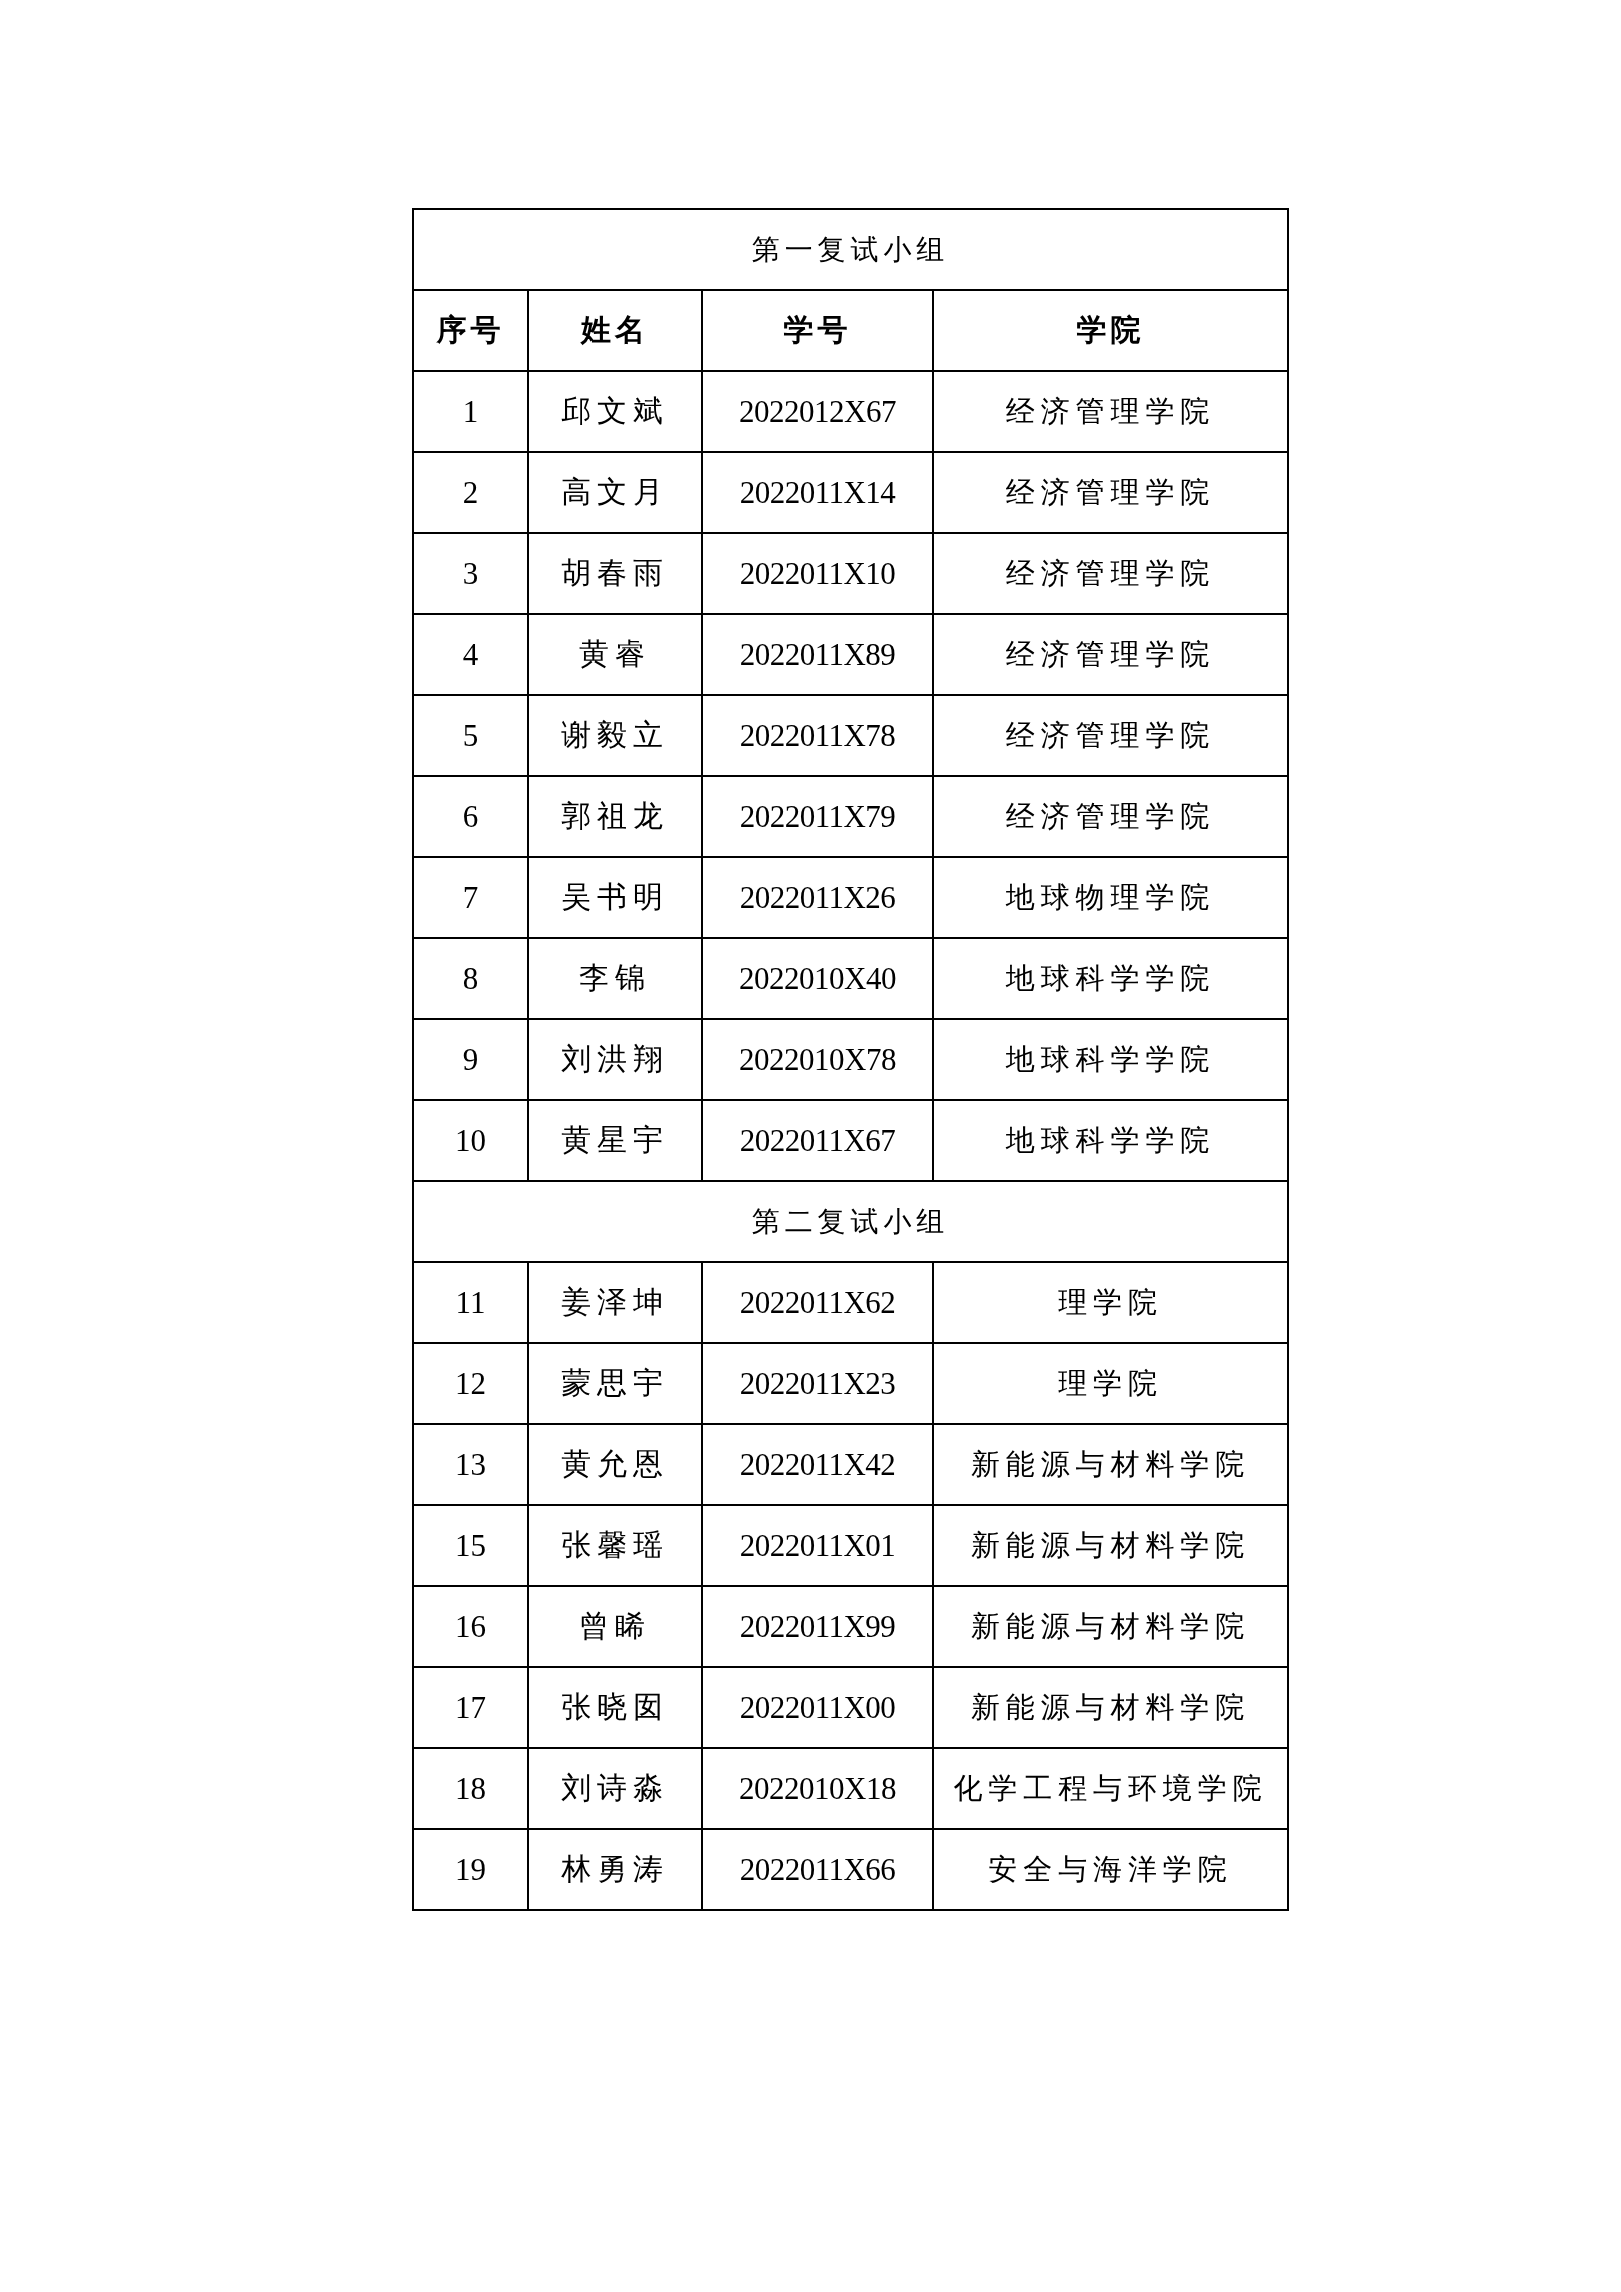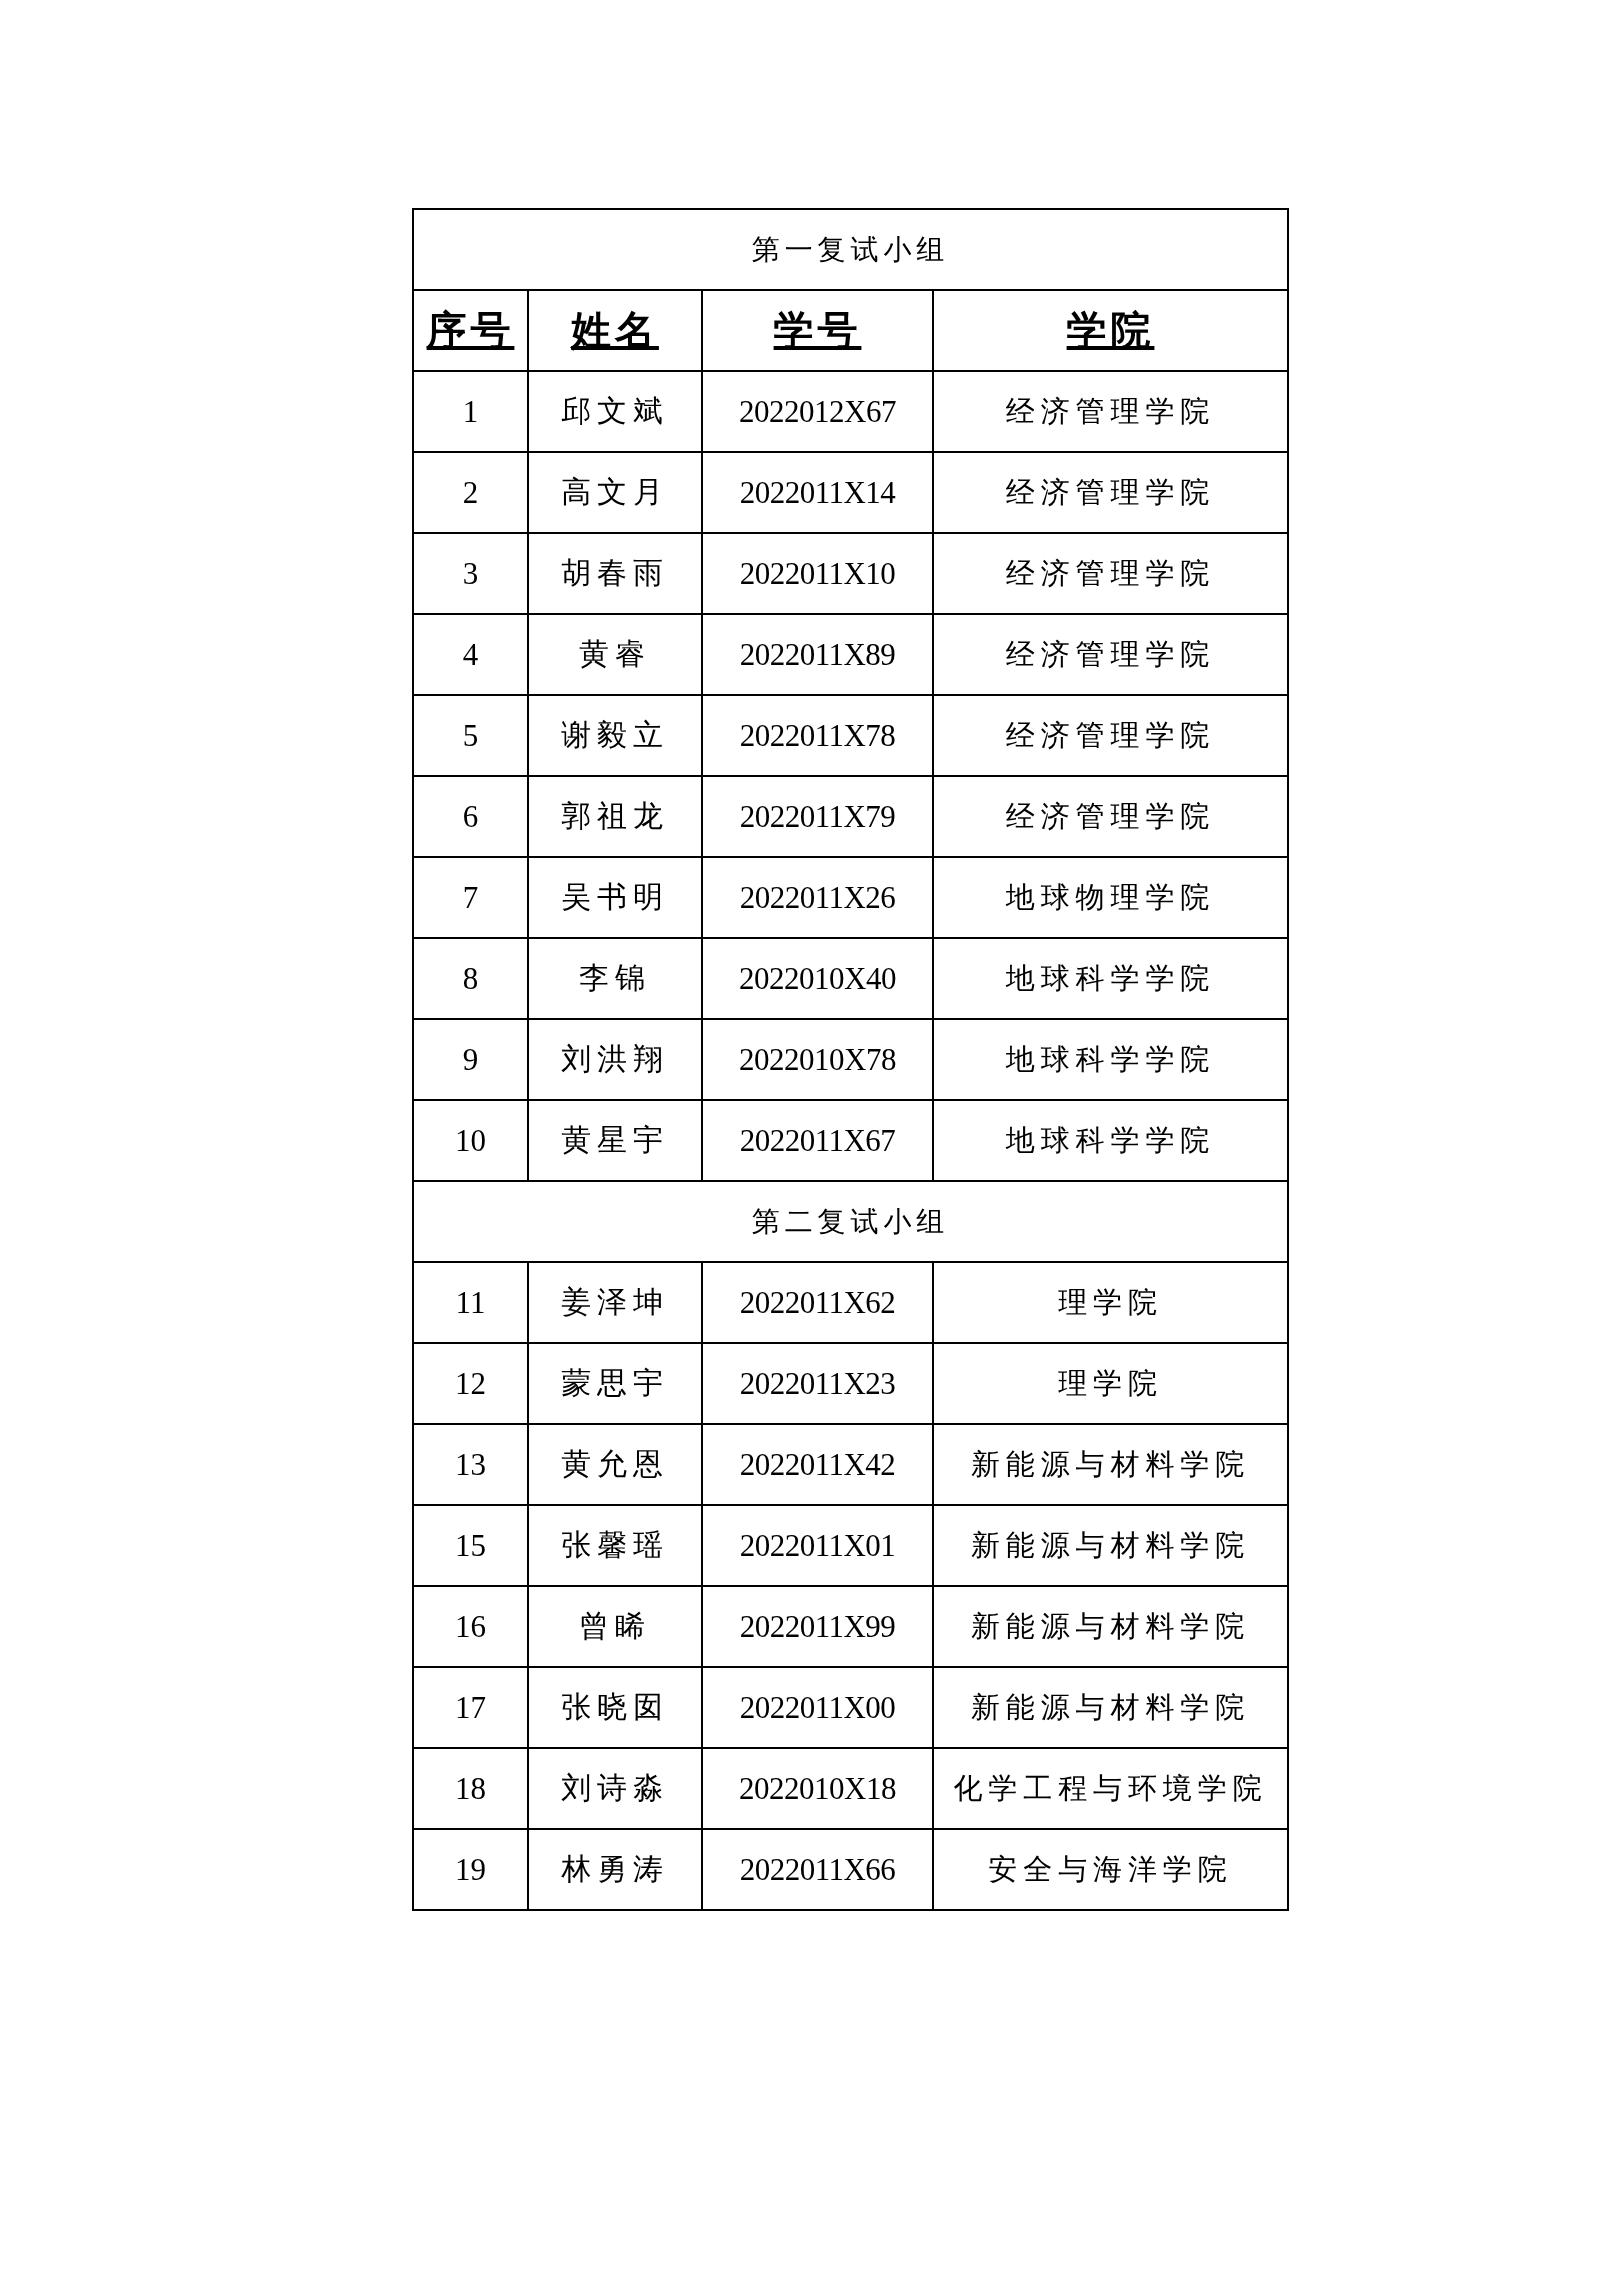--- a/index.html
+++ b/index.html
@@ -47,23 +47,22 @@
 
     .group-title {
       font-family: "DejaVu Sans", "Liberation Sans", sans-serif;
       font-weight: 300;
       font-size: 28px;
       letter-spacing: 4.9px;
     }
     .col-head {
       font-family: "DejaVu Sans", "Liberation Sans", sans-serif;
       font-weight: bold;
-      font-size: 40px;
+      font-size: 30px;
       letter-spacing: 3.9px;
-      text-decoration: underline;
     }
     .cell-no {
       font-family: "Liberation Serif", "DejaVu Serif", serif;
       font-size: 31px;
     }
     .cell-name {
       font-family: Liberation Serif, serif;
       font-weight: 300;
       font-size: 30px;
       letter-spacing: 5.9px;

